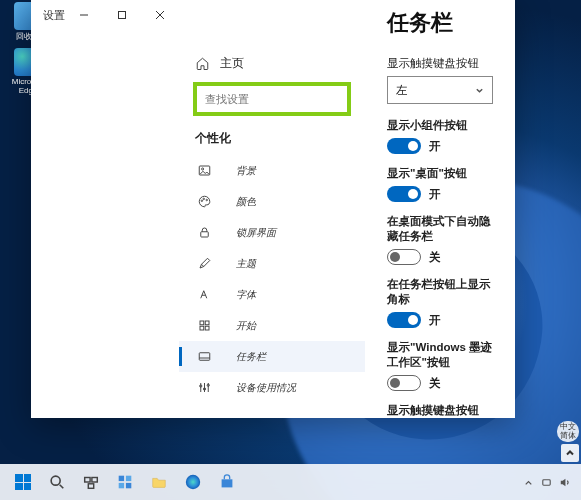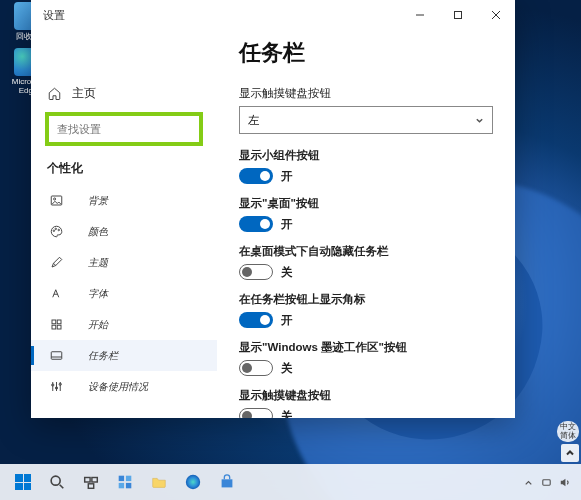--- a/index.html
+++ b/index.html
@@ -5,21 +5,21 @@
 * { margin: 0; padding: 0; box-sizing: border-box; font-family: "Microsoft YaHei", "Segoe UI", sans-serif; }
 body { width: 581px; height: 500px; overflow: hidden; position: relative; background: #0a2d5e; }
 .wallpaper { position: absolute; inset: 0; background: radial-gradient(ellipse 400px 300px at 75% 60%, #4a8cd8 0%, #2861b5 30%, #0a3970 60%, #052045 100%); }
 .wallpaper::before { content: ""; position: absolute; right: -80px; bottom: -60px; width: 380px; height: 380px; background: radial-gradient(circle at 30% 30%, #5a9ae0 0%, #2d6bc0 40%, #0d3a7a 100%); border-radius: 50%; filter: blur(2px); }
 .wallpaper::after { content: ""; position: absolute; right: 40px; bottom: 60px; width: 220px; height: 220px; background: radial-gradient(circle at 40% 40%, #6aa8e8 0%, #1d5bb0 60%); border-radius: 50% 48% 52% 50%; transform: rotate(15deg); }
 .desktop-icons { position: absolute; left: 4px; top: 2px; z-index: 1; }
 .desktop-icon { width: 48px; text-align: center; margin-bottom: 6px; color: #fff; font-size: 8px; }
 .desktop-icon .ico { width: 28px; height: 28px; margin: 0 auto 1px; border-radius: 4px; }
 .ico-recycle { background: linear-gradient(135deg, #5ab0e8, #2d7fc8); }
 .ico-edge { background: radial-gradient(circle at 30% 30%, #4dd8c8, #2d8fd8 50%, #1560b8); border-radius: 50%; }
-.settings-window { position: absolute; left: 31px; top: 0; width: 484px; height: 418px; background: #fff; box-shadow: 0 8px 32px rgba(0,0,0,.35); z-index: 10; display: flex; flex-direction: column; }
+.settings-window { position: absolute; left: 31px; top: 0; width: 484px; height: 418px; background: #fff; box-shadow: 0 8px 32px rgba(0,0,0,.35); z-index: 10; display: flex; flex-direction: row; }
 .titlebar { height: 30px; display: flex; align-items: center; padding-left: 12px; font-size: 11px; color: #333; }
 .titlebar-spacer { flex: 1; }
 .tb-btn { width: 38px; height: 30px; display: flex; align-items: center; justify-content: center; color: #333; }
 .tb-btn svg { width: 10px; height: 10px; }
 .window-body { flex: 1; display: flex; overflow: hidden; }
 .sidebar { width: 186px; padding: 6px 0 0 0; display: flex; flex-direction: column; }
 .home-row { display: flex; align-items: center; gap: 10px; padding: 6px 16px 10px; font-size: 12px; color: #222; margin-top: 43px; }
 .home-row svg { width: 15px; height: 15px; stroke: #444; fill: none; stroke-width: 1.3; }
 .search-wrap { margin: 0 14px 10px; height: 34px; border: 4px solid #84cc16; display: flex; align-items: center; }
 .search-wrap input { flex: 1; border: none; outline: none; font-size: 11px; padding: 0 8px; color: #555; background: transparent; }
@@ -122,20 +122,27 @@
             <svg viewBox="0 0 20 20">
               <path d="M10 3a7 7 0 1 0 0 14c1 0 1-1 1-1.5s-.5-1 .5-1h1.5A4 4 0 0 0 17 10 7 7 0 0 0 10 3z"></path>
               <circle cx="6.5" cy="9" r="1"></circle>
               <circle cx="9" cy="6.5" r="1"></circle>
               <circle cx="13" cy="8" r="1"></circle>
             </svg>
             <span>颜色</span>
           </div>
         <div class="nav-item">
             <svg viewBox="0 0 20 20">
+              <rect x="5" y="9" width="10" height="7" rx="1"></rect>
+              <path d="M7 9V7a3 3 0 0 1 6 0v2"></path>
+            </svg>
+            <span>锁屏界面</span>
+          </div>
+        <div class="nav-item">
+            <svg viewBox="0 0 20 20">
               <path d="M14 3l3 3-8 8-3-3z"></path>
               <path d="M6 11l-2 5 5-2"></path>
             </svg>
             <span>主题</span>
           </div>
         <div class="nav-item">
             <svg viewBox="0 0 20 20">
               <path d="M5 15l4-10 4 10M6.5 11h5"></path>
             </svg>
             <span>字体</span>

